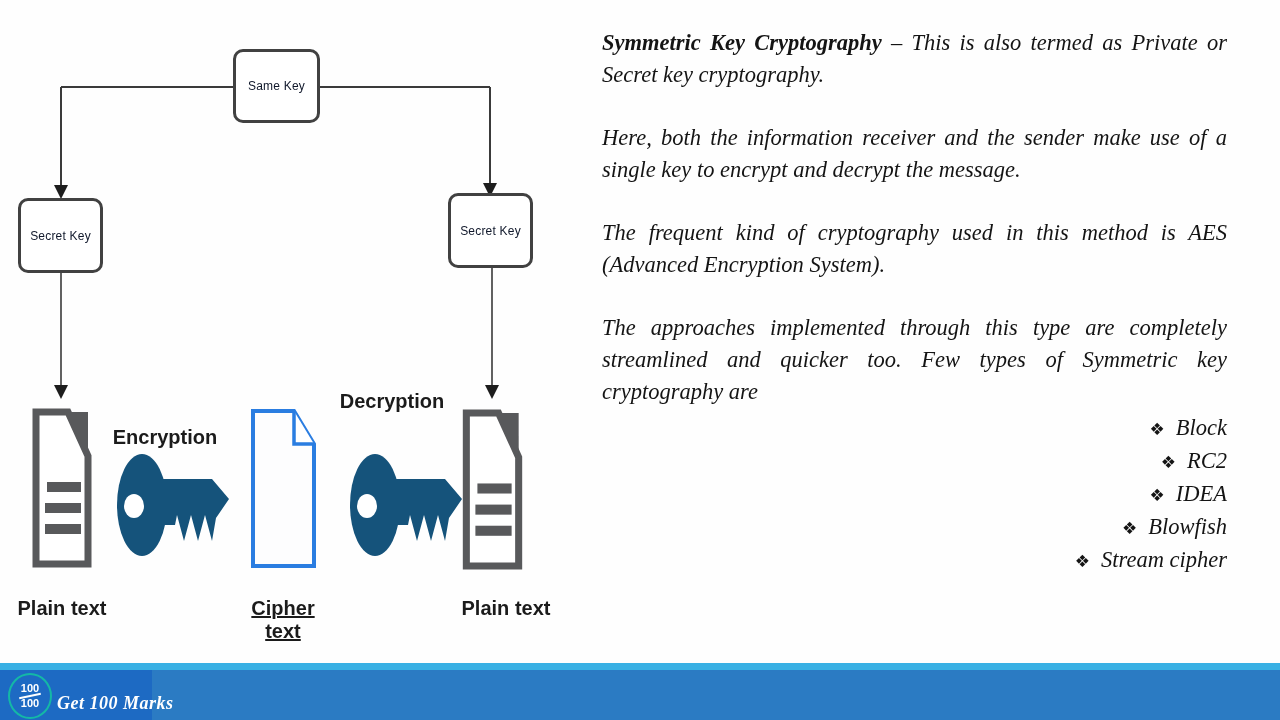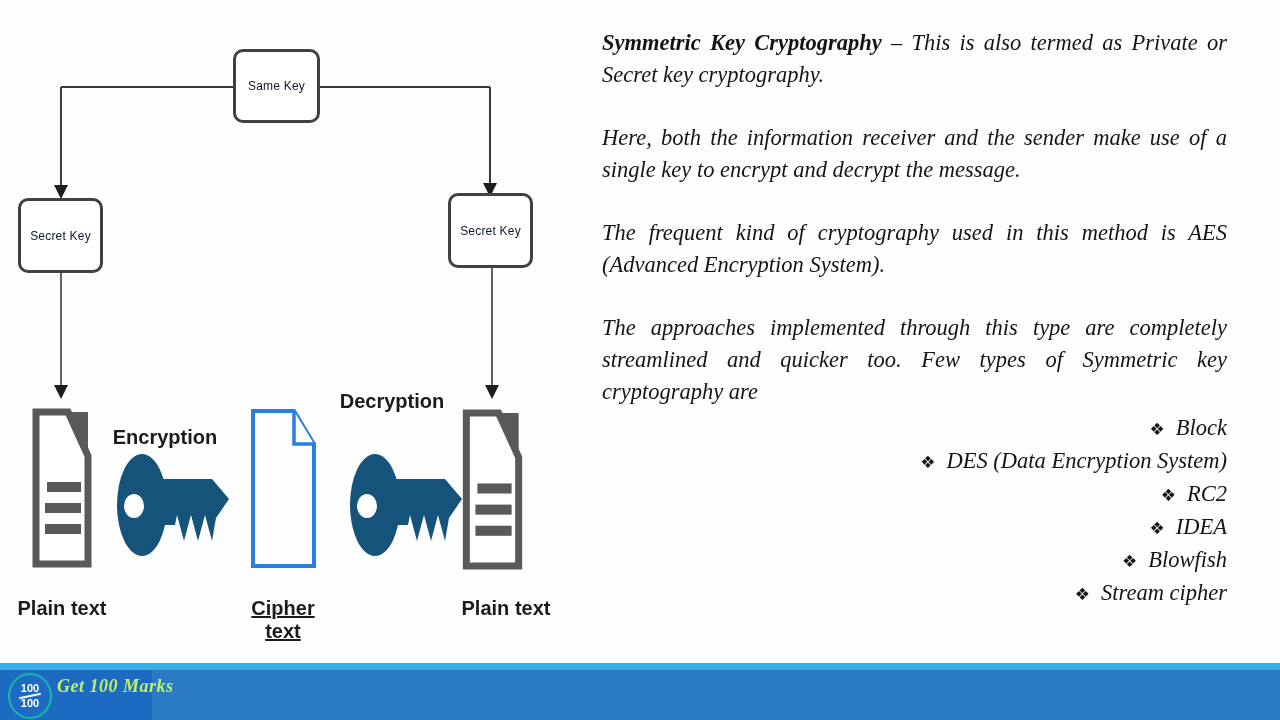--- a/index.html
+++ b/index.html
@@ -63,23 +63,23 @@
   .footer-bar   { position:absolute; left:0; top:670px; width:1280px; height:50px; background:#2B7BC3; }
   .footer-logo-block { position:absolute; left:0; top:670px; width:152px; height:50px; background:#1D6AC3; }
   .logo-circle {
     position:absolute; left:8px; top:3px; width:40px; height:42px;
     border:2px solid #14b8a6; border-radius:50%;
     display:flex; flex-direction:column; align-items:center; justify-content:center;
     color:#ffffff; font-weight:bold; font-size:11px; line-height:1;
   }
   .frac-line { width:22px; height:2px; background:#ffffff; transform:rotate(-12deg); margin:1px 0; }
   .brand {
-    position:absolute; left:57px; top:6px;
+    position:absolute; left:57px; top:23px;
     font-family:"Liberation Serif", serif; font-style:italic; font-weight:bold;
-    font-size:18px; color:#bef264; white-space:nowrap; letter-spacing:0.5px;
+    font-size:18px; color:#ffffff; white-space:nowrap; letter-spacing:0.5px;
   }
 </style>
 </head>
 <body>
 
 <div class="slide">
 
   <div class="diagram">
 
     <svg class="connectors" width="560" height="660" viewBox="0 0 560 660">
@@ -144,21 +144,20 @@
     <div class="diag-label lab-pt-r">Plain text</div>
   </div>
 
   <div class="textcol">
     <p><span class="lead-bold">Symmetric Key Cryptography</span><span> – This is also termed as Private or Secret key cryptography.</span></p>
     <p>Here, both the information receiver and the sender make use of a single key to encrypt and decrypt the message.</p>
     <p>The frequent kind of cryptography used in this method is AES (Advanced Encryption System).</p>
     <p class="last">The approaches implemented through this type are completely streamlined and quicker too. Few types of Symmetric key cryptography are</p>
     <ul class="bullets">
       <li><span class="bullet-marker">❖</span><span>Block</span></li>
-      <li><span class="bullet-marker">❖</span><span>DES (Data Encryption System)</span></li>
       <li><span class="bullet-marker">❖</span><span>RC2</span></li>
       <li><span class="bullet-marker">❖</span><span>IDEA</span></li>
       <li><span class="bullet-marker">❖</span><span>Blowfish</span></li>
       <li><span class="bullet-marker">❖</span><span>Stream cipher</span></li>
     </ul>
   </div>
 
   <div class="footer-strip"></div>
   <div class="footer-bar">
     

